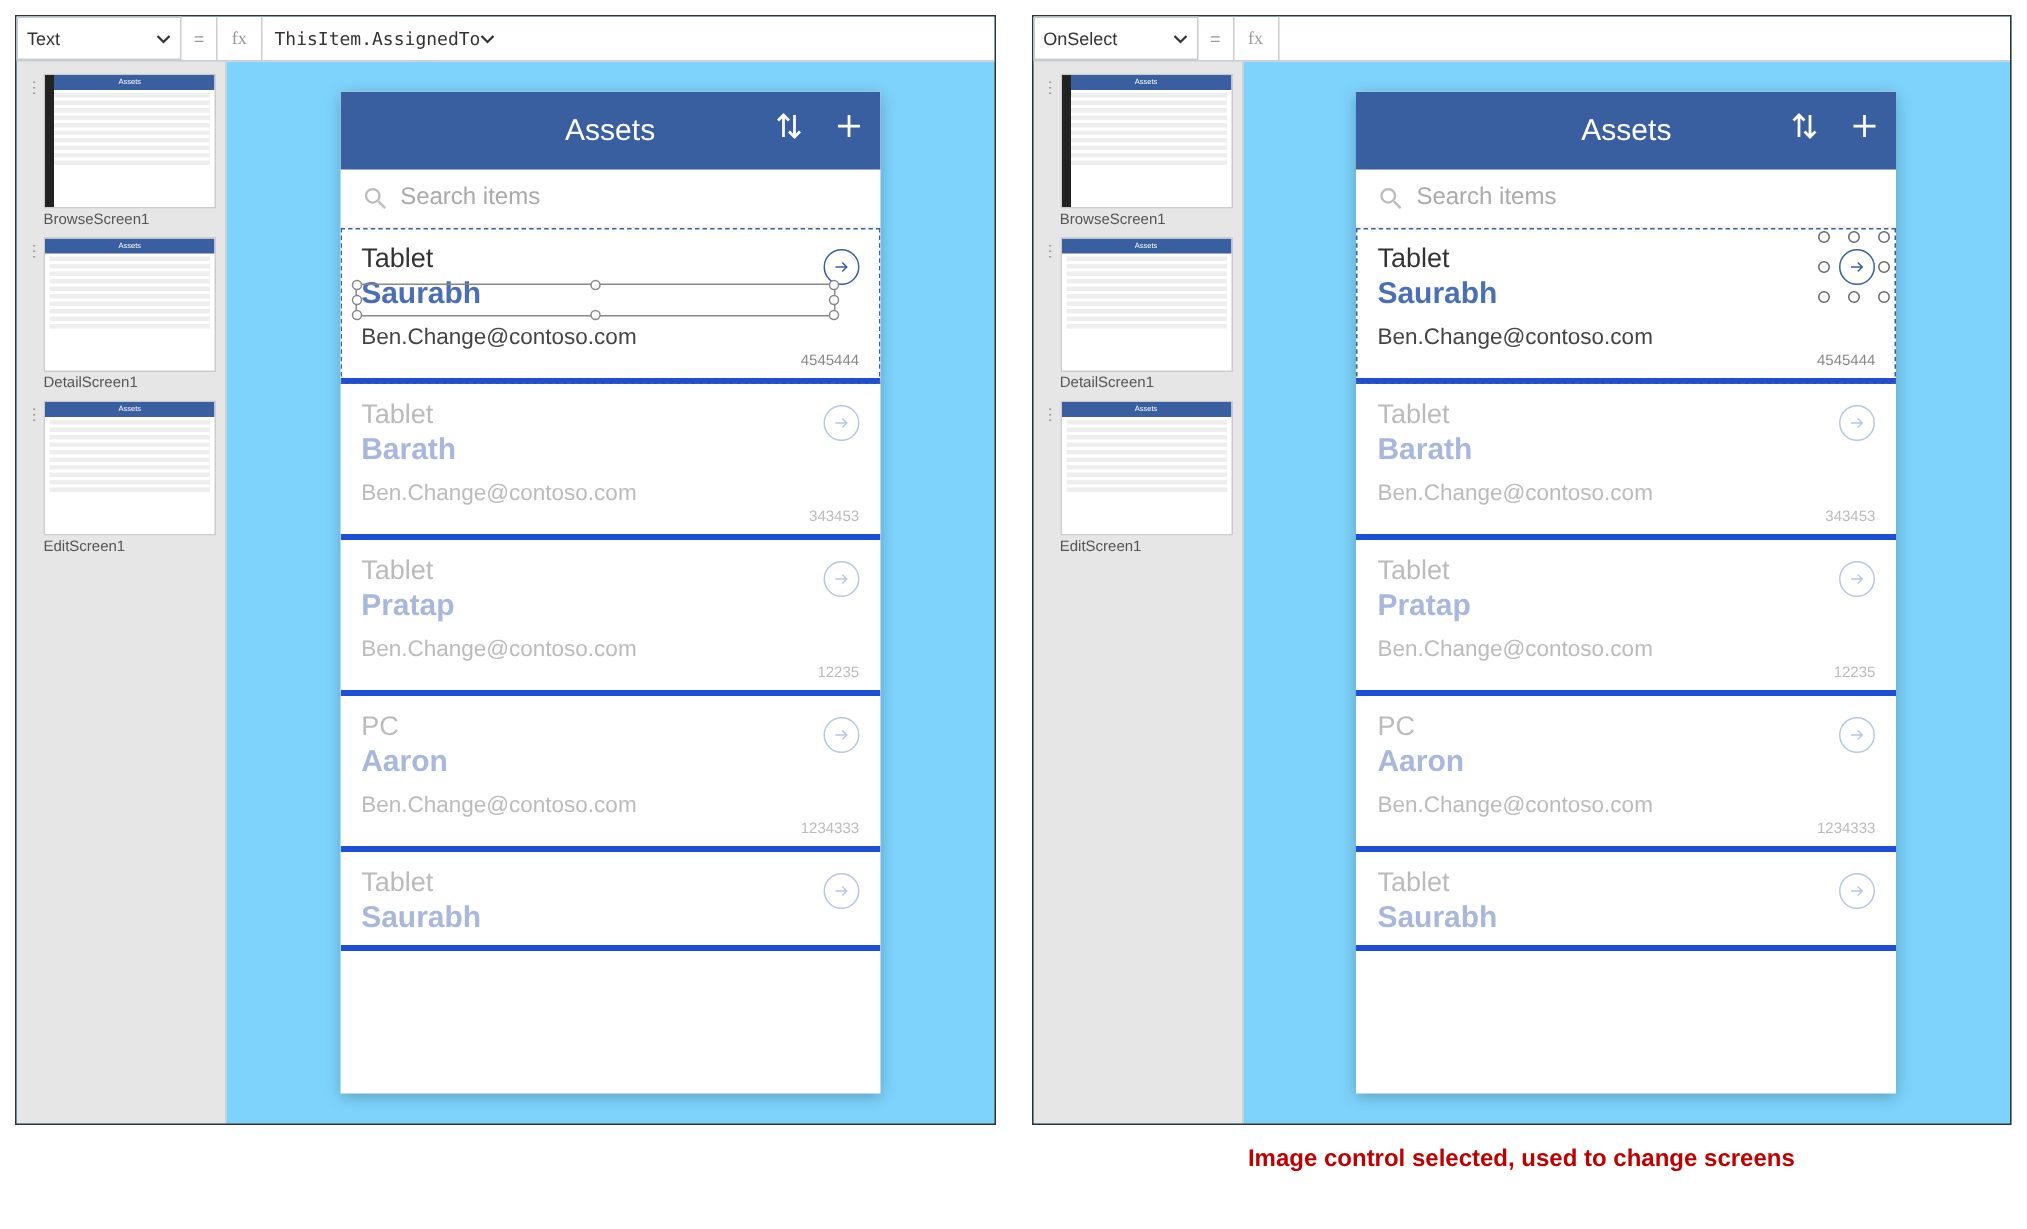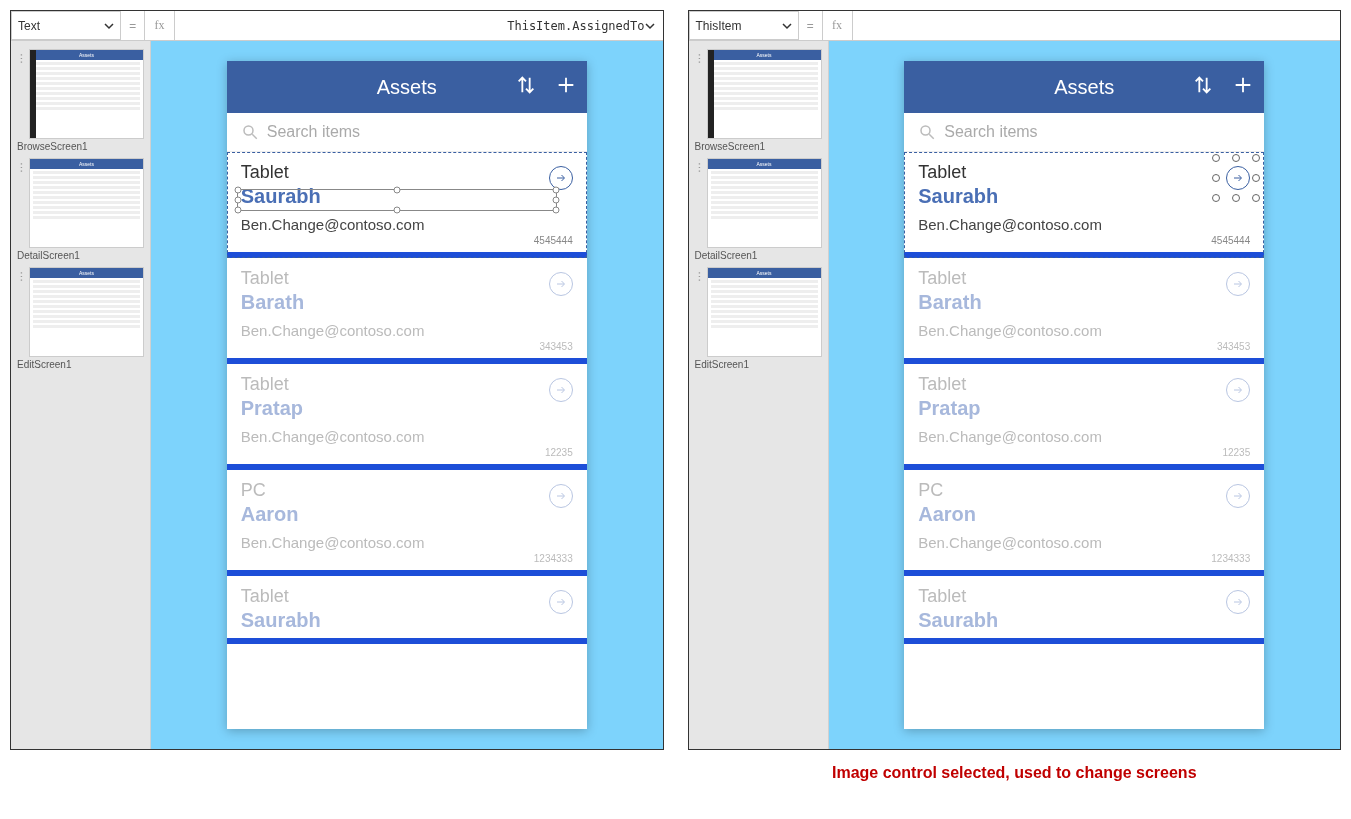--- a/index.html
+++ b/index.html
@@ -66,21 +66,21 @@
     font-family: serif;
   }
   .formula-input {
     flex: 1;
     display: flex;
     align-items: center;
     padding: 0 8px;
     font-family: Consolas, monospace;
     font-size: 12px;
     color: #333;
-    justify-content: flex-end;
+    justify-content: flex-start;
   }
   .formula-input svg { width: 10px; height: 10px; fill: #999; }
   .editor-body {
     flex: 1;
     display: flex;
     overflow: hidden;
   }
   .thumb-rail {
     width: 140px;
     background: #e6e6e6;
@@ -117,21 +117,21 @@
   }
   .thumb-header {
     background: #3a5fa1;
     color: #fff;
     font-size: 5px;
     padding: 2px;
     text-align: center;
     margin: -3px -3px 2px -3px;
   }
   .thumb-line { height: 3px; background: #eee; margin: 2px 0; }
-  .thumb-label { margin-left: 0; font-size: 10px; color: #555; }
+  .thumb-label { margin-left: 12px; font-size: 10px; color: #555; }
   .canvas-area {
     flex: 1;
     display: flex;
     justify-content: center;
     padding: 20px 10px;
     overflow: hidden;
   }
   .phone-canvas {
     width: 360px;
     background: #fff;
@@ -158,21 +158,21 @@
   .search-row {
     display: flex; align-items: center; gap: 8px;
     padding: 10px 14px;
     color: #aaa;
     font-size: 16px;
     border-bottom: 1px solid #eee;
   }
   .search-row svg { width: 18px; height: 18px; stroke: #bbb; fill: none; stroke-width: 2; }
   .gallery { flex:1; overflow:hidden; }
   .gallery-item {
-    border-bottom: 6px solid #1d4ed8;
+    border-bottom: 4px solid #1d4ed8;
     padding: 10px 14px 6px 14px;
     position: relative;
   }
   .gallery-item.selected {
     outline: 1px dashed #3a5fa1;
     outline-offset: -1px;
   }
   .item-title { font-size: 18px; color: #333; }
   .item-assigned { font-size: 20px; color: #4a6fb5; font-weight: 600; margin-top: 2px; }
   .item-email { font-size: 15px; color: #444; margin-top: 8px; }
@@ -379,21 +379,21 @@
               </div>
             </div>
           </div>
         </div>
       </div>
     </div>
     <div class="panel-wrap">
       <div class="panel">
         <div class="formula-bar">
           <div class="property-select">
-            <span>ThisItem</span>
+            <span>OnSelect</span>
             <svg viewBox="0 0 10 10">
               <path d="M1 3 L5 7 L9 3" fill="none" stroke="currentColor" stroke-width="1.5"></path>
             </svg>
           </div>
           <div class="equals">=</div>
           <div class="fx-label">fx</div>
         </div>
         <div class="editor-body">
           <div class="thumb-rail">
             <div class="thumb-item">

